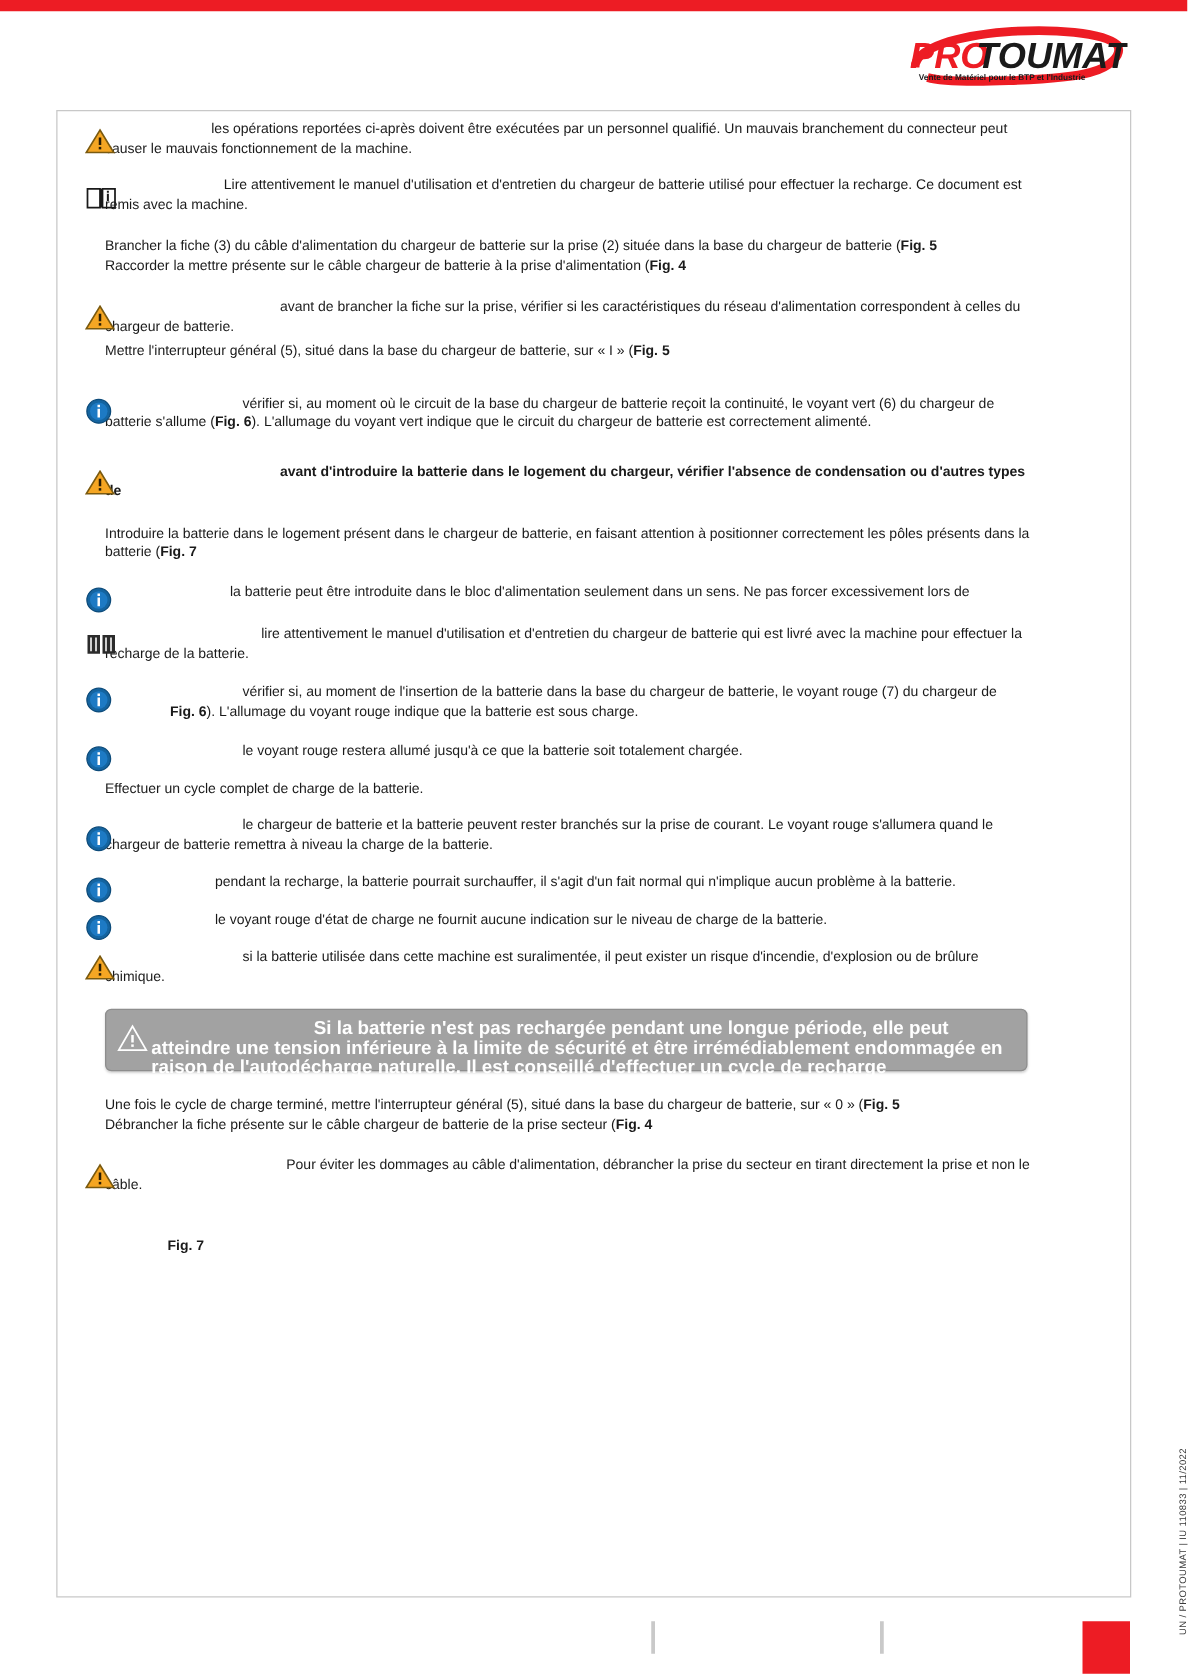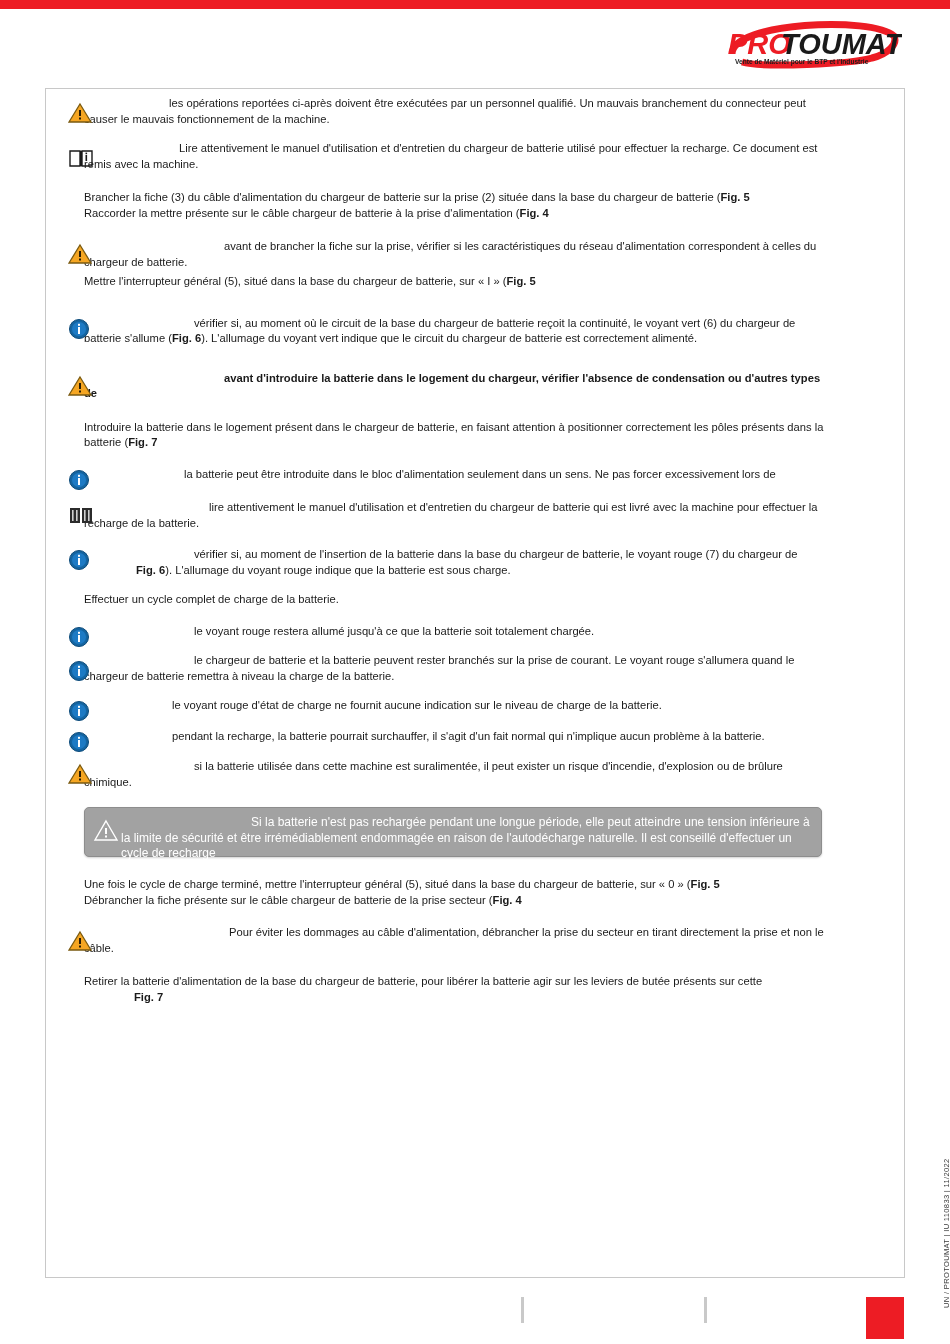--- a/index.html
+++ b/index.html
@@ -105,22 +105,23 @@
     top: 11px;
     width: 26px;
     height: 24px;
   }
   .notice-box .ntext {
     position: absolute;
     left: 36px;
     top: 7px;
     right: 8px;
     color: #ffffff;
-    font-size: 12px;
+    font-size: 15px;
     line-height: 15.5px;
+    font-weight: bold;
   }
 
   
   .side-text {
     position: absolute;
     right: 8px;
     top: 1128px;
     font-size: 7.6px;
     letter-spacing: 0.3px;
     color: #3a3a3a;
@@ -275,70 +276,70 @@
       <svg width="22" height="22" viewBox="0 0 22 22">
           <circle cx="11" cy="11" r="9.5" fill="#1464a0" stroke="#0d4b7a" stroke-width="1"></circle>
           <circle cx="11" cy="11" r="7" fill="#1d7ac4"></circle>
           <rect x="10" y="9" width="2" height="7" fill="#fff"></rect>
           <rect x="10" y="5.8" width="2" height="2" fill="#fff"></rect>
         </svg>
     </div>
     <div class="btext"><span class="indent-lead" style="width:110px;"></span><span>vérifier si, au moment de l'insertion de la batterie dans la base du chargeur de batterie, le voyant rouge (7) du chargeur de</span><br><span class="indent-lead" style="width:52px;"></span><b>Fig. 6</b><span>). L'allumage du voyant rouge indique que la batterie est sous charge.</span></div>
   </div>
 
+  <div class="block with-icon" style="margin-top:16px;">
+    <div class="icon" style="top:2px;">
+      <svg width="22" height="22" viewBox="0 0 22 22">
+          <circle cx="11" cy="11" r="9.5" fill="#1464a0" stroke="#0d4b7a" stroke-width="1"></circle>
+          <circle cx="11" cy="11" r="7" fill="#1d7ac4"></circle>
+          <rect x="10" y="9" width="2" height="7" fill="#fff"></rect>
+          <rect x="10" y="5.8" width="2" height="2" fill="#fff"></rect>
+        </svg>
+    </div>
+    <div class="btext"><span class="indent-lead" style="width:110px;"></span><span>le voyant rouge restera allumé jusqu'à ce que la batterie soit totalement chargée.</span></div>
+  </div>
+
   <div class="block" style="margin-top:14px;">
     <div class="plain">Effectuer un cycle complet de charge de la batterie.</div>
   </div>
 
-  <div class="block with-icon" style="margin-top:16px;">
-    <div class="icon" style="top:2px;">
-      <svg width="22" height="22" viewBox="0 0 22 22">
-          <circle cx="11" cy="11" r="9.5" fill="#1464a0" stroke="#0d4b7a" stroke-width="1"></circle>
-          <circle cx="11" cy="11" r="7" fill="#1d7ac4"></circle>
-          <rect x="10" y="9" width="2" height="7" fill="#fff"></rect>
-          <rect x="10" y="5.8" width="2" height="2" fill="#fff"></rect>
-        </svg>
-    </div>
-    <div class="btext"><span class="indent-lead" style="width:110px;"></span><span>le voyant rouge restera allumé jusqu'à ce que la batterie soit totalement chargée.</span></div>
-  </div>
-
   <div class="block with-icon" style="margin-top:14px;">
     <div class="icon" style="top:7px;">
       <svg width="22" height="22" viewBox="0 0 22 22">
           <circle cx="11" cy="11" r="9.5" fill="#1464a0" stroke="#0d4b7a" stroke-width="1"></circle>
           <circle cx="11" cy="11" r="7" fill="#1d7ac4"></circle>
           <rect x="10" y="9" width="2" height="7" fill="#fff"></rect>
           <rect x="10" y="5.8" width="2" height="2" fill="#fff"></rect>
         </svg>
     </div>
     <div class="btext"><span class="indent-lead" style="width:110px;"></span><span>le chargeur de batterie et la batterie peuvent rester branchés sur la prise de courant. Le voyant rouge s'allumera quand le chargeur de batterie remettra à niveau la charge de la batterie.</span></div>
   </div>
 
+  <div class="block with-icon" style="margin-top:15px;">
+    <div class="icon" style="top:2px;">
+      <svg width="22" height="22" viewBox="0 0 22 22">
+          <circle cx="11" cy="11" r="9.5" fill="#1464a0" stroke="#0d4b7a" stroke-width="1"></circle>
+          <circle cx="11" cy="11" r="7" fill="#1d7ac4"></circle>
+          <rect x="10" y="9" width="2" height="7" fill="#fff"></rect>
+          <rect x="10" y="5.8" width="2" height="2" fill="#fff"></rect>
+        </svg>
+    </div>
+    <div class="btext"><span class="indent-lead" style="width:88px;"></span><span>pendant la recharge, la batterie pourrait surchauffer, il s'agit d'un fait normal qui n'implique aucun problème à la batterie.</span></div>
+  </div>
+
   <div class="block with-icon" style="margin-top:14px;">
     <div class="icon" style="top:2px;">
       <svg width="22" height="22" viewBox="0 0 22 22">
           <circle cx="11" cy="11" r="9.5" fill="#1464a0" stroke="#0d4b7a" stroke-width="1"></circle>
           <circle cx="11" cy="11" r="7" fill="#1d7ac4"></circle>
           <rect x="10" y="9" width="2" height="7" fill="#fff"></rect>
           <rect x="10" y="5.8" width="2" height="2" fill="#fff"></rect>
         </svg>
     </div>
     <div class="btext"><span class="indent-lead" style="width:88px;"></span><span>le voyant rouge d'état de charge ne fournit aucune indication sur le niveau de charge de la batterie.</span></div>
-  </div>
-
-  <div class="block with-icon" style="margin-top:15px;">
-    <div class="icon" style="top:2px;">
-      <svg width="22" height="22" viewBox="0 0 22 22">
-          <circle cx="11" cy="11" r="9.5" fill="#1464a0" stroke="#0d4b7a" stroke-width="1"></circle>
-          <circle cx="11" cy="11" r="7" fill="#1d7ac4"></circle>
-          <rect x="10" y="9" width="2" height="7" fill="#fff"></rect>
-          <rect x="10" y="5.8" width="2" height="2" fill="#fff"></rect>
-        </svg>
-    </div>
-    <div class="btext"><span class="indent-lead" style="width:88px;"></span><span>pendant la recharge, la batterie pourrait surchauffer, il s'agit d'un fait normal qui n'implique aucun problème à la batterie.</span></div>
   </div>
 
   <div class="block with-icon" style="margin-top:15px;">
     <div class="icon" style="top:4px;">
       <svg width="24" height="22" viewBox="0 0 24 22">
           <path d="M12 2 L23 20 L1 20 Z" fill="#f5a623" stroke="#7a5a10" stroke-width="1.3"></path>
           <rect x="11" y="8" width="2" height="6" fill="#2a1d05"></rect>
           <rect x="11" y="15.5" width="2" height="2" fill="#2a1d05"></rect>
         </svg>
     </div>
@@ -369,21 +370,21 @@
           <path d="M12 2 L23 20 L1 20 Z" fill="#f5a623" stroke="#7a5a10" stroke-width="1.3"></path>
           <rect x="11" y="8" width="2" height="6" fill="#2a1d05"></rect>
           <rect x="11" y="15.5" width="2" height="2" fill="#2a1d05"></rect>
         </svg>
     </div>
     <div class="btext"><span class="indent-lead" style="width:145px;"></span><span>Pour éviter les dommages au câble d'alimentation, débrancher la prise du secteur en tirant directement la prise et non le câble.</span></div>
   </div>
 
   <div class="block" style="margin-top:18px;">
     <div class="plain">
-      <span>Retirer la batterie d'alimentation de la base du chargeur de batterie, pour libérer la batterie agir sur les leviers de butée présents sur cette</span><br><span class="indent-lead" style="width:50px;"></span><b>Fig. 7</b>
+      <br><span class="indent-lead" style="width:50px;"></span><b>Fig. 7</b>
     </div>
   </div>
 
 </div>
 
 <div class="side-text">UN / PROTOUMAT | IU 110833 | 11/2022</div>
 
 <div class="tick tick-1"></div>
 <div class="tick tick-2"></div>
 <div class="red-square"></div>

